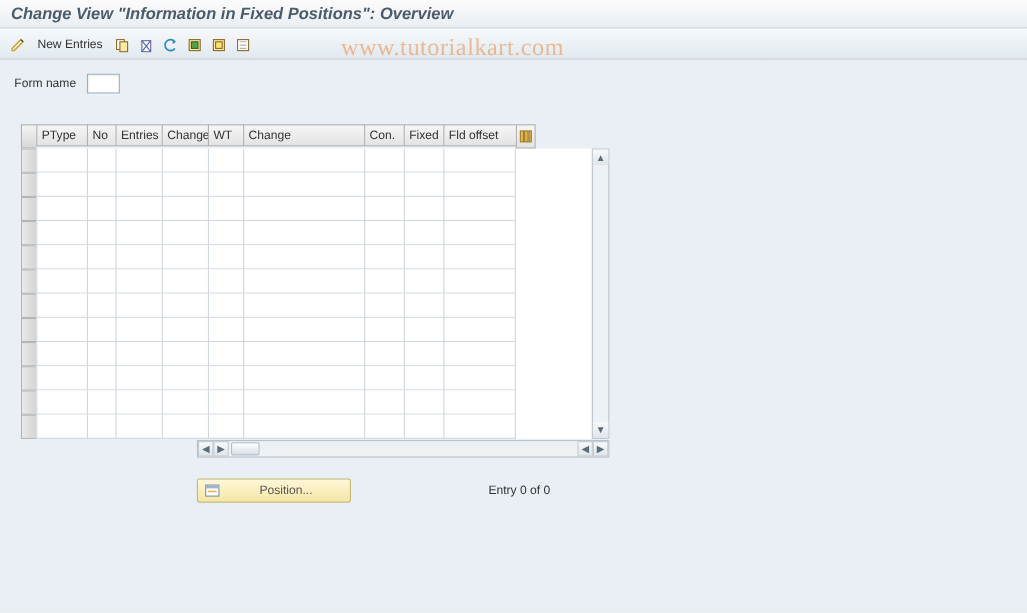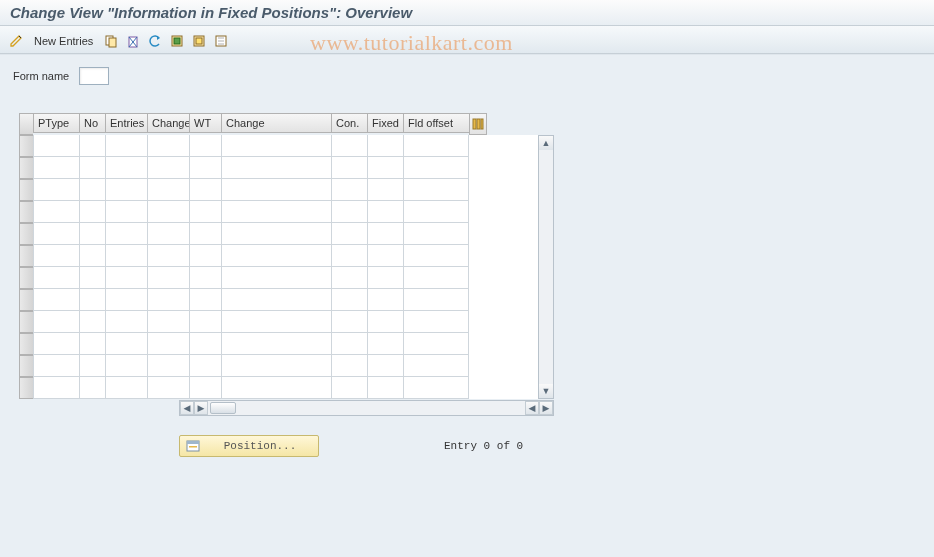--- a/index.html
+++ b/index.html
@@ -166,21 +166,21 @@
     border:1px solid #c3ccd3;cursor:pointer;color:#5a6b7a;font-size:9px;
   }
   .hscroll .thumb{
     width:26px;height:12px;margin:0 2px;
     background:linear-gradient(to bottom,#fefefe,#d9e0e6);
     border:1px solid #b4bfc8;border-radius:2px;cursor:pointer;
   }
   .hscroll .track{flex:1}
 
   .footer-row{
-    display:flex;align-items:center;gap:20px;margin-top:18px;margin-left:160px;font-family:Liberation Mono, monospace;
+    display:flex;align-items:center;gap:20px;margin-top:18px;margin-left:160px;
   }
   .position-btn{
     width:140px;height:22px;
     background:linear-gradient(to bottom,#fff7d8,#f5e6a6);
     border:1px solid #c7b96f;border-radius:2px;
     display:flex;align-items:center;gap:8px;padding:0 6px;cursor:pointer;
     color:#555;
   }
   .position-btn .icon-mini{
     width:14px;height:14px;display:inline-block;

